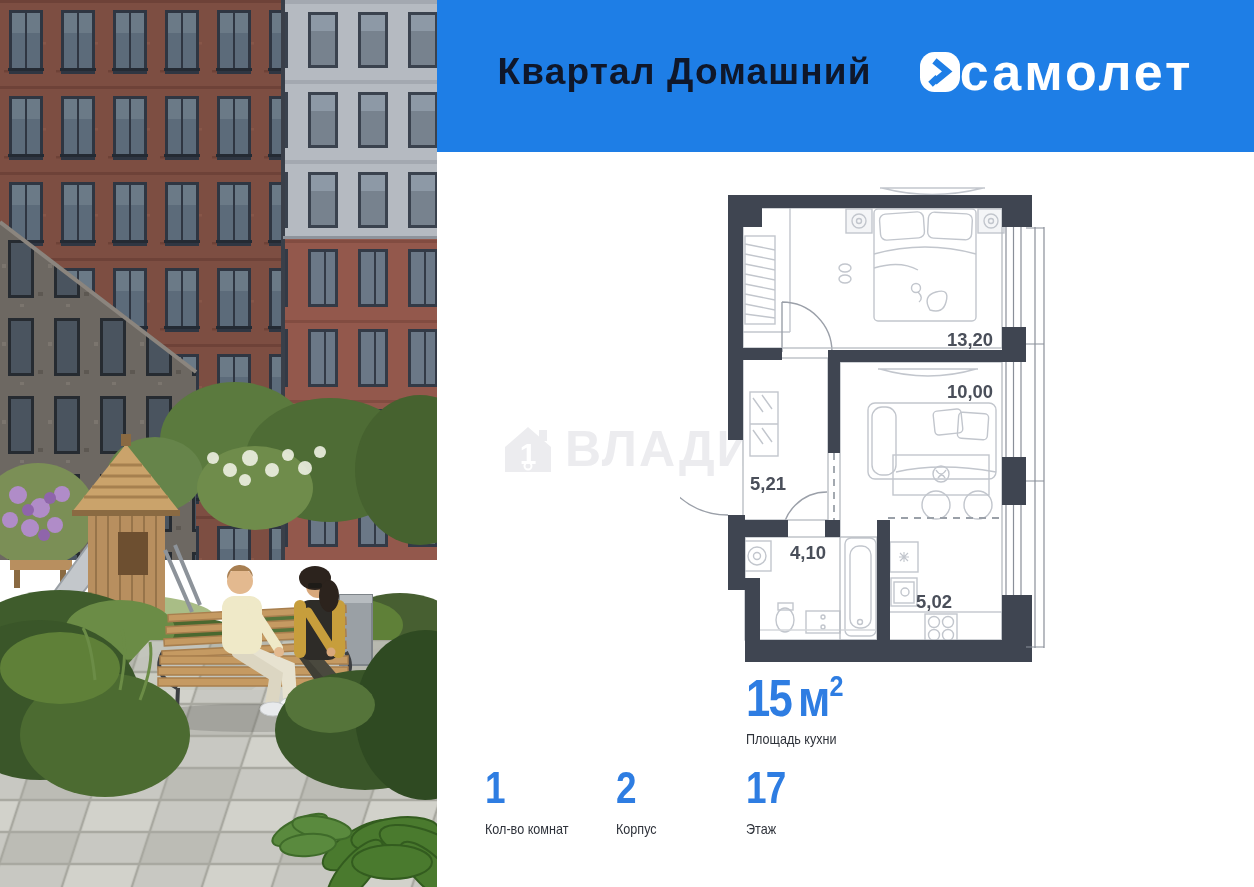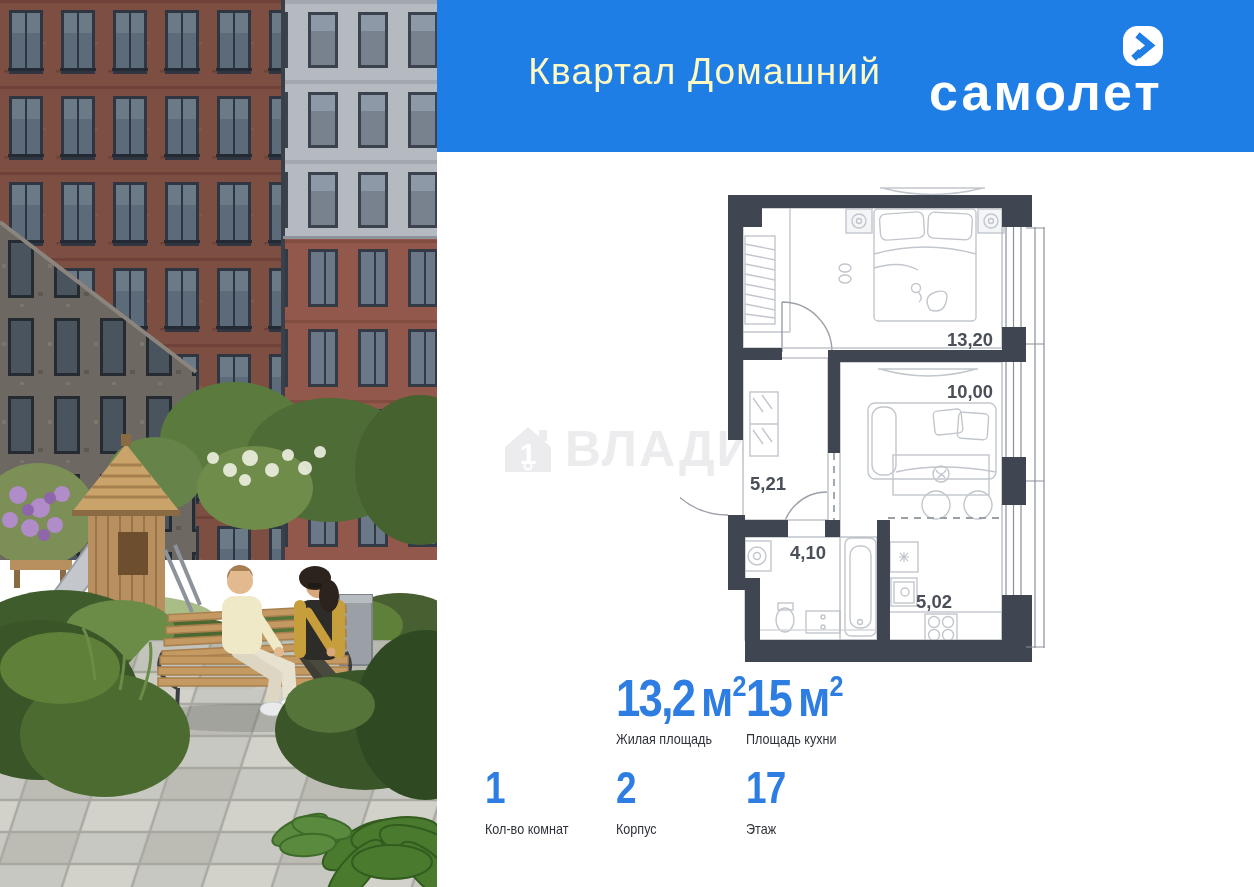--- a/index.html
+++ b/index.html
@@ -5,22 +5,22 @@
   html,body{margin:0;padding:0;background:#ffffff;}
   *{box-sizing:border-box;}
   .page{position:relative;width:1254px;height:887px;overflow:hidden;background:#fff;
         font-family:"Liberation Sans", sans-serif;}
   .photo{position:absolute;left:0;top:0;width:437px;height:887px;}
   .panel{position:absolute;left:437px;top:0;width:817px;height:887px;background:#fff;}
 
   
   .header{position:absolute;left:0;top:0;width:817px;height:152px;background:#1e7ee6;
           display:flex;align-items:center;justify-content:center;gap:48px;padding-bottom:8px;}
-  .project-name{color:#fef9c3;font-size:37px;font-weight:400;letter-spacing:1.2px;white-space:nowrap;}
-  .brand{display:flex;align-items:flex-end;flex-direction:column;}
+  .project-name{color:#0f172a;font-size:37px;font-weight:700;letter-spacing:1.2px;white-space:nowrap;}
+  .brand{display:flex;align-items:center;}
   .brand-icon{width:40px;height:40px;}
   .brand-name{color:#fff;font-size:52px;font-weight:700;letter-spacing:3px;line-height:1;}
 
   
   .watermark{position:absolute;left:64px;top:420px;display:flex;align-items:center;gap:10px;
              color:#ececef;z-index:1;}
   .watermark-text{font-size:50px;font-weight:700;letter-spacing:2px;}
 
   .plan-svg{position:absolute;left:243px;top:180px;z-index:2;}
 
@@ -384,24 +384,20 @@
 
       <g font-family="Liberation Sans, sans-serif" font-size="19" font-weight="600" fill="#4a4f5a">
         <text x="947" y="346" textLength="46" lengthAdjust="spacingAndGlyphs">13,20</text>
         <text x="947" y="398" textLength="46" lengthAdjust="spacingAndGlyphs">10,00</text>
         <text x="750" y="490" textLength="36" lengthAdjust="spacingAndGlyphs">5,21</text>
         <text x="790" y="559" textLength="36" lengthAdjust="spacingAndGlyphs">4,10</text>
         <text x="916" y="608" textLength="36" lengthAdjust="spacingAndGlyphs">5,02</text>
       </g>
     </svg>
 
-    <div class="stat r1 c2">
-      <div class="stat-value"><span>13,2</span><span class="unit">м</span><sup>2</sup></div><br>
-      <span class="stat-label">Жилая площадь</span>
-    </div>
     <div class="stat r1 c3">
       <div class="stat-value"><span>15</span><span class="unit">м</span><sup>2</sup></div><br>
       <span class="stat-label">Площадь кухни</span>
     </div>
 
     <div class="stat row2 r2 c1">
       <div class="stat-value">1</div><br>
       <span class="stat-label">Кол-во комнат</span>
     </div>
     <div class="stat row2 r2 c2">

